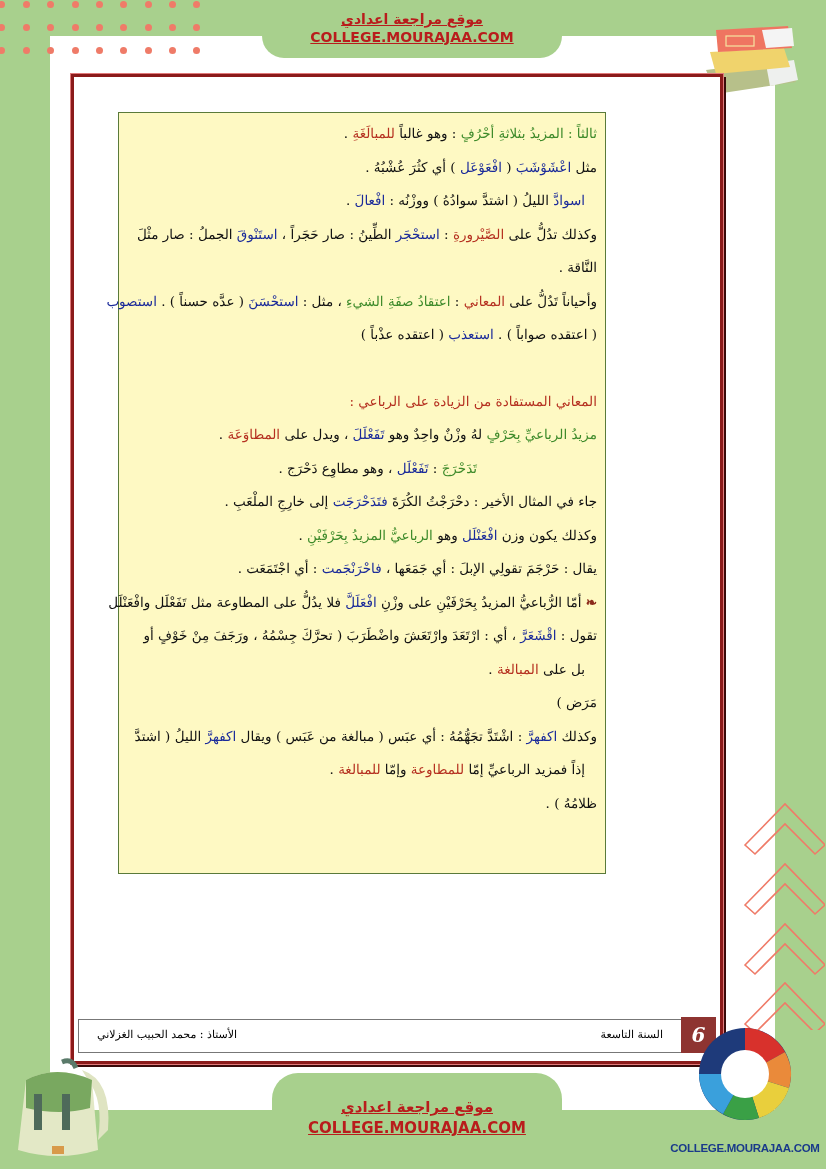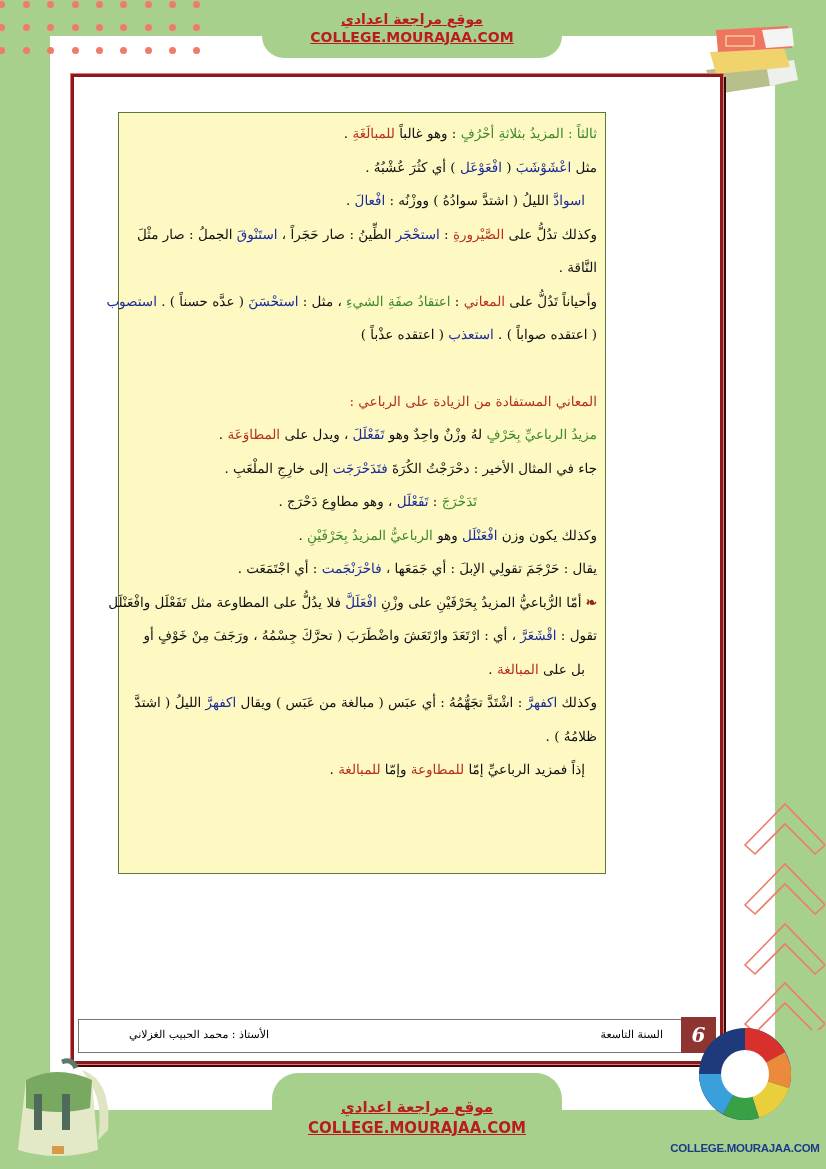--- a/index.html
+++ b/index.html
@@ -55,21 +55,21 @@
     position:absolute; left:4px; top:942px; width:604px; height:32px;
     border:1px solid #777; background:#fff; direction:rtl;
     font-family:"DejaVu Serif", serif; font-size:11px;
   }
   .page-num {
     position:absolute; left:607px; top:940px; width:35px; height:36px; background:#8e3431;
     color:#fff; font-style:italic; font-weight:bold; font-size:20px;
     text-align:center; line-height:36px; font-family:"DejaVu Serif", serif;
   }
   .grade { position:absolute; right:20px; top:8px; }
-  .teacher { position:absolute; left:18px; top:8px;margin-left:32px; }
+  .teacher { position:absolute; left:18px; top:8px; }
 
   
   .chev { position:absolute; }
   
   .books { position:absolute; left:696px; top:12px; }
   .bag { position:absolute; left:12px; top:1058px; }
   .logo { position:absolute; left:697px; top:1022px; }
   .logo-text {
     position:absolute; left:665px; top:1142px; width:160px; text-align:center;
     color:#1a3a8a; font-weight:bold; font-size:11.5px; font-family:"Liberation Sans", sans-serif;
@@ -135,30 +135,31 @@
     <div class="line"><span class="green">ثالثاً : </span><span class="green">المزيدُ بثلاثةِ أحْرُفٍ</span><span> : وهو غالباً </span><span class="red">للمبالَغَةِ</span><span> .</span></div>
     <div class="line"><span>مثل </span><span class="blue">اعْشَوْشَبَ</span><span> ( </span><span class="blue">افْعَوْعَل</span><span> ) أي كثُرَ عُشْبُهُ .</span></div>
     <div class="line indent1"><span class="blue">اسوادَّ</span><span> الليلُ ( اشتدَّ سوادُهُ ) ووزْنُه : </span><span class="blue">افْعالَ</span><span> .</span></div>
     <div class="line"><span>وكذلك تدُلُّ على </span><span class="red">الصَّيْرورةِ</span><span> : </span><span class="blue">استحْجَر</span><span> الطِّينُ : صار حَجَراً ، </span><span class="blue">استَنْوقَ</span><span> الجملُ : صار مثْلَ</span></div>
     <div class="line"><span>النَّاقة .</span></div>
     <div class="line"><span>وأحياناً تَدُلُّ على </span><span class="red">المعاني</span><span> : </span><span class="green">اعتقادُ صفَةِ الشيءِ</span><span> ، مثل : </span><span class="blue">استحْسَنَ</span><span> ( عدَّه حسناً ) . </span><span class="blue">استصوب</span></div>
     <div class="line"><span>( اعتقده صواباً ) . </span><span class="blue">استعذب</span><span> ( اعتقده عذْباً )</span></div>
     <div class="gap"></div>
     <div class="line red"><span>المعاني المستفادة من الزيادة على الرباعي :</span></div>
     <div class="line"><span class="green">مزيدُ الرباعيِّ بِحَرْفٍ</span><span> لهُ وزْنٌ واحِدٌ وهو </span><span class="blue">تَفَعْلَلَ</span><span> ، ويدل على </span><span class="red">المطاوَعَة</span><span> .</span></div>
+    <div class="line indent2"><span class="green">تَدَحْرَجَ</span><span> : </span><span class="blue">تَفَعْلَل</span><span> ، وهو مطاوِع دَحْرَج .</span></div>
     <div class="line"><span>جاء في المثال الأخير : دحْرَجْتُ الكُرَةَ </span><span class="blue">فتَدَحْرَجَت</span><span> إلى خارِجِ الملْعَبِ .</span></div>
-    <div class="line indent2"><span class="green">تَدَحْرَجَ</span><span> : </span><span class="blue">تَفَعْلَل</span><span> ، وهو مطاوِع دَحْرَج .</span></div>
     <div class="line"><span>وكذلك يكون وزن </span><span class="blue">افْعَنْلَل</span><span> وهو </span><span class="green">الرباعيُّ المزيدُ بِحَرْفَيْنِ</span><span> .</span></div>
     <div class="line"><span>يقال : حَرْجَمَ تقولِي الإبلَ : أي جَمَعَها ، </span><span class="blue">فاحْرَنْجَمت</span><span> : أي اجْتَمَعَت .</span></div>
     <div class="line"><span class="bullet">❧</span><span> أمّا الرُّباعيُّ المزيدُ بِحَرْفَيْنِ على وزْنِ </span><span class="blue">افْعَلَلَّ</span><span> فلا يدُلُّ على المطاوعة مثل تَفَعْلَل وافْعَنْلَل</span></div>
     <div class="line"><span>تقول : </span><span class="blue">اقْشَعَرَّ</span><span> ، أي : ارْتَعَدَ وارْتَعَشَ واضْطَرَبَ ( تحرَّكَ جِسْمُهُ ، ورَجَفَ مِنْ خَوْفٍ أو</span></div>
     <div class="line indent1"><span>بل على </span><span class="red">المبالغة</span><span> .</span></div>
+    <div class="line"><span>مَرَض )</span></div>
     <div class="line"><span>وكذلك </span><span class="blue">اكفهرَّ</span><span> : اشْتَدَّ تجَهُّمُهُ : أي عبَس ( مبالغة من عَبَس ) ويقال </span><span class="blue">اكفهرَّ</span><span> الليلُ ( اشتدَّ</span></div>
+    <div class="line indent1"><span>إذاً فمزيد الرباعيِّ إمّا </span><span class="red">للمطاوعة</span><span> وإمّا </span><span class="red">للمبالغة</span><span> .</span></div>
     <div class="line"><span>ظلامُهُ ) .</span></div>
-    <div class="line indent1"><span>إذاً فمزيد الرباعيِّ إمّا </span><span class="red">للمطاوعة</span><span> وإمّا </span><span class="red">للمبالغة</span><span> .</span></div>
   </div>
 
   <div class="footer-bar">
     <span class="grade">السنة التاسعة</span>
     <span class="teacher">الأستاذ : محمد الحبيب الغزلاني</span>
   </div>
   <div class="page-num">6</div>
 </div>
 
 <svg class="chev" style="left:735px;top:790px" width="90" height="240" viewBox="0 0 90 240">

